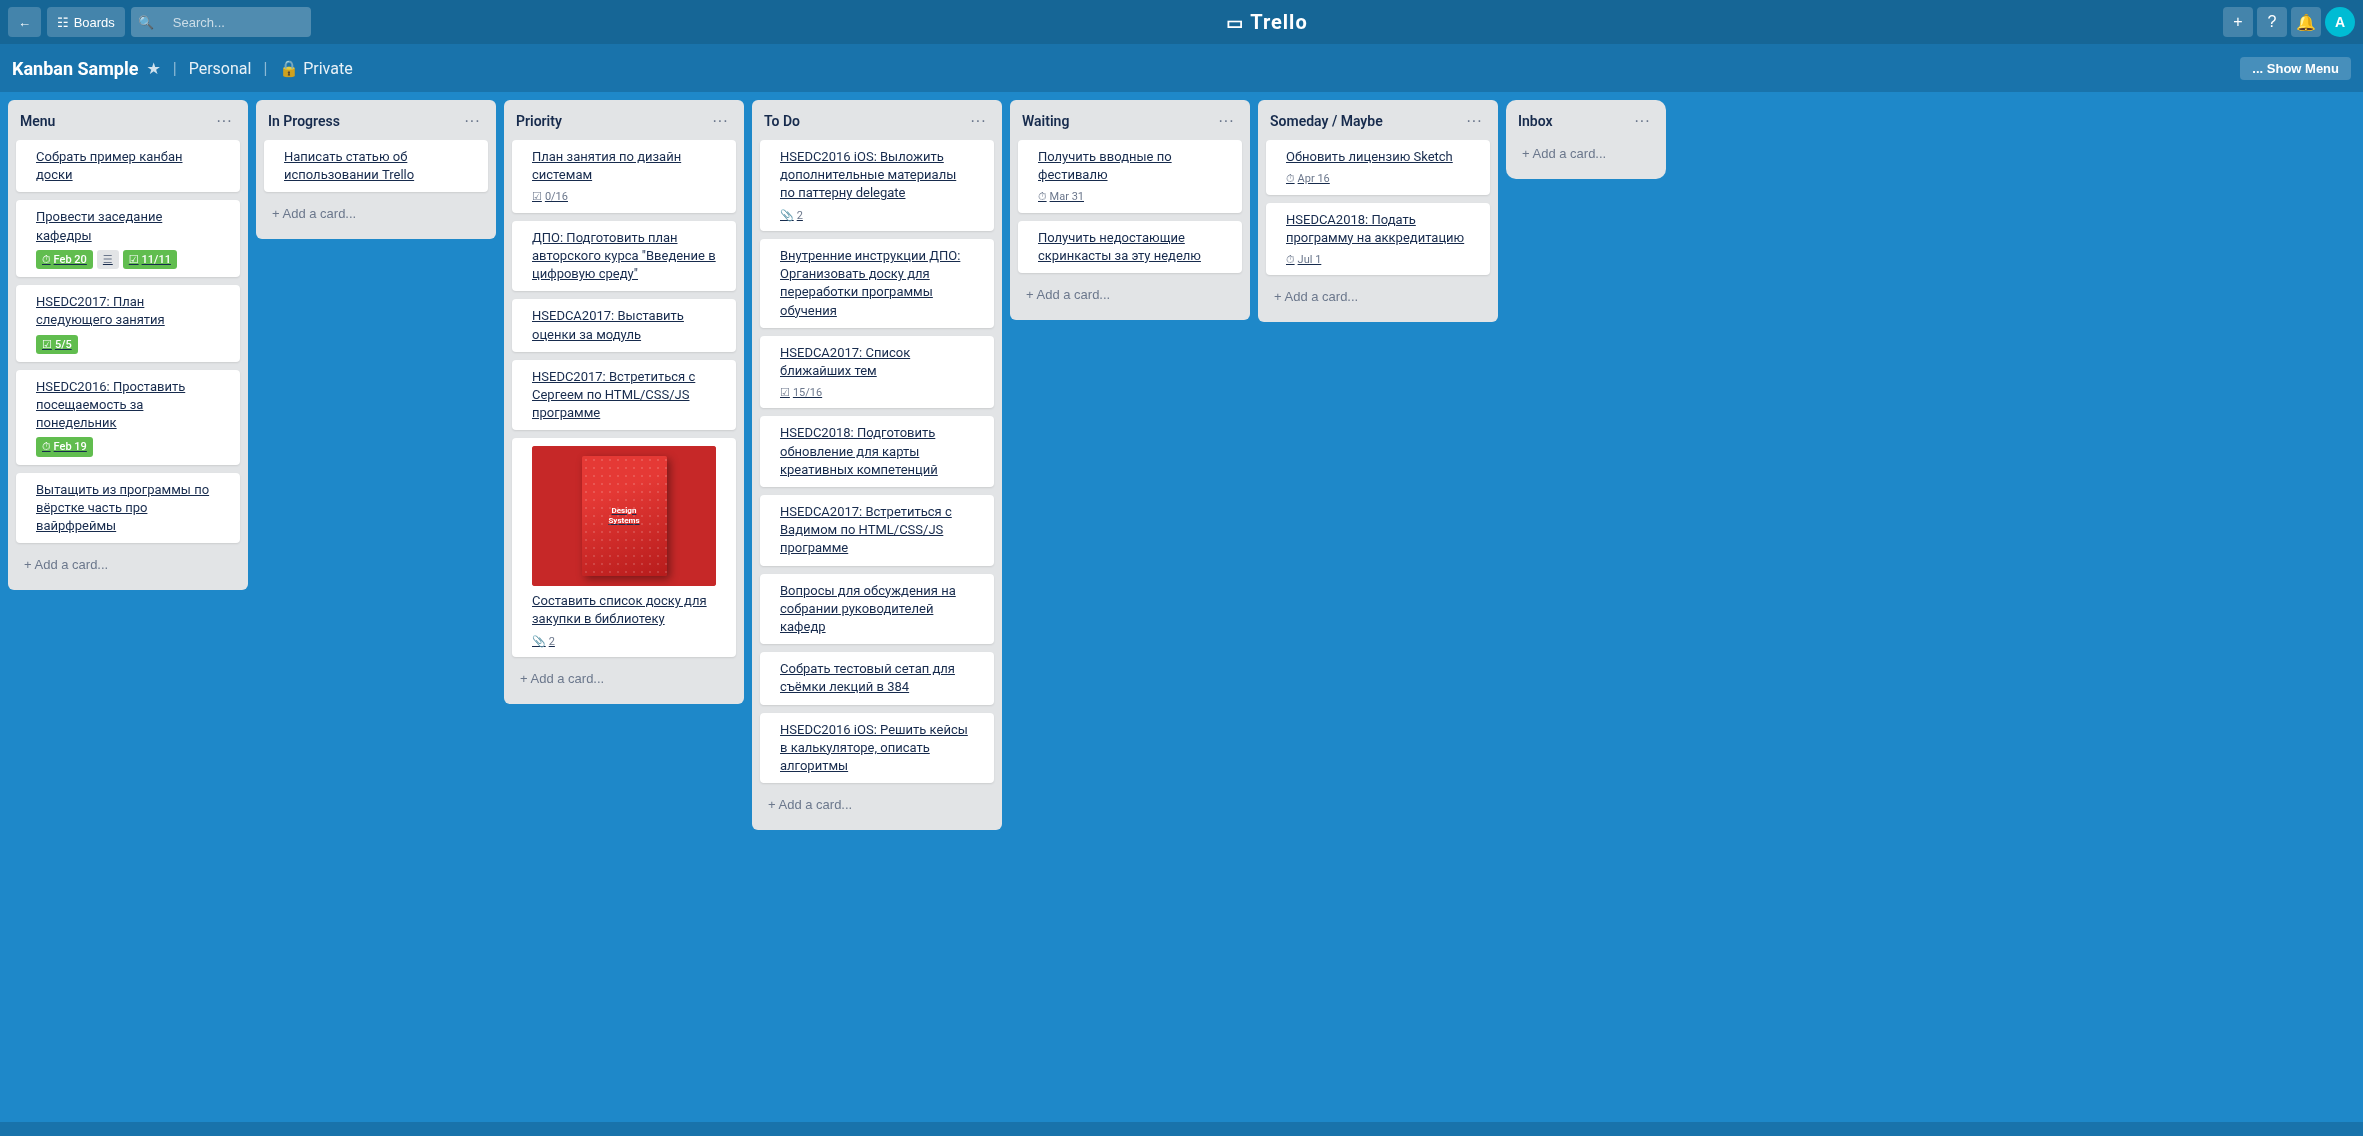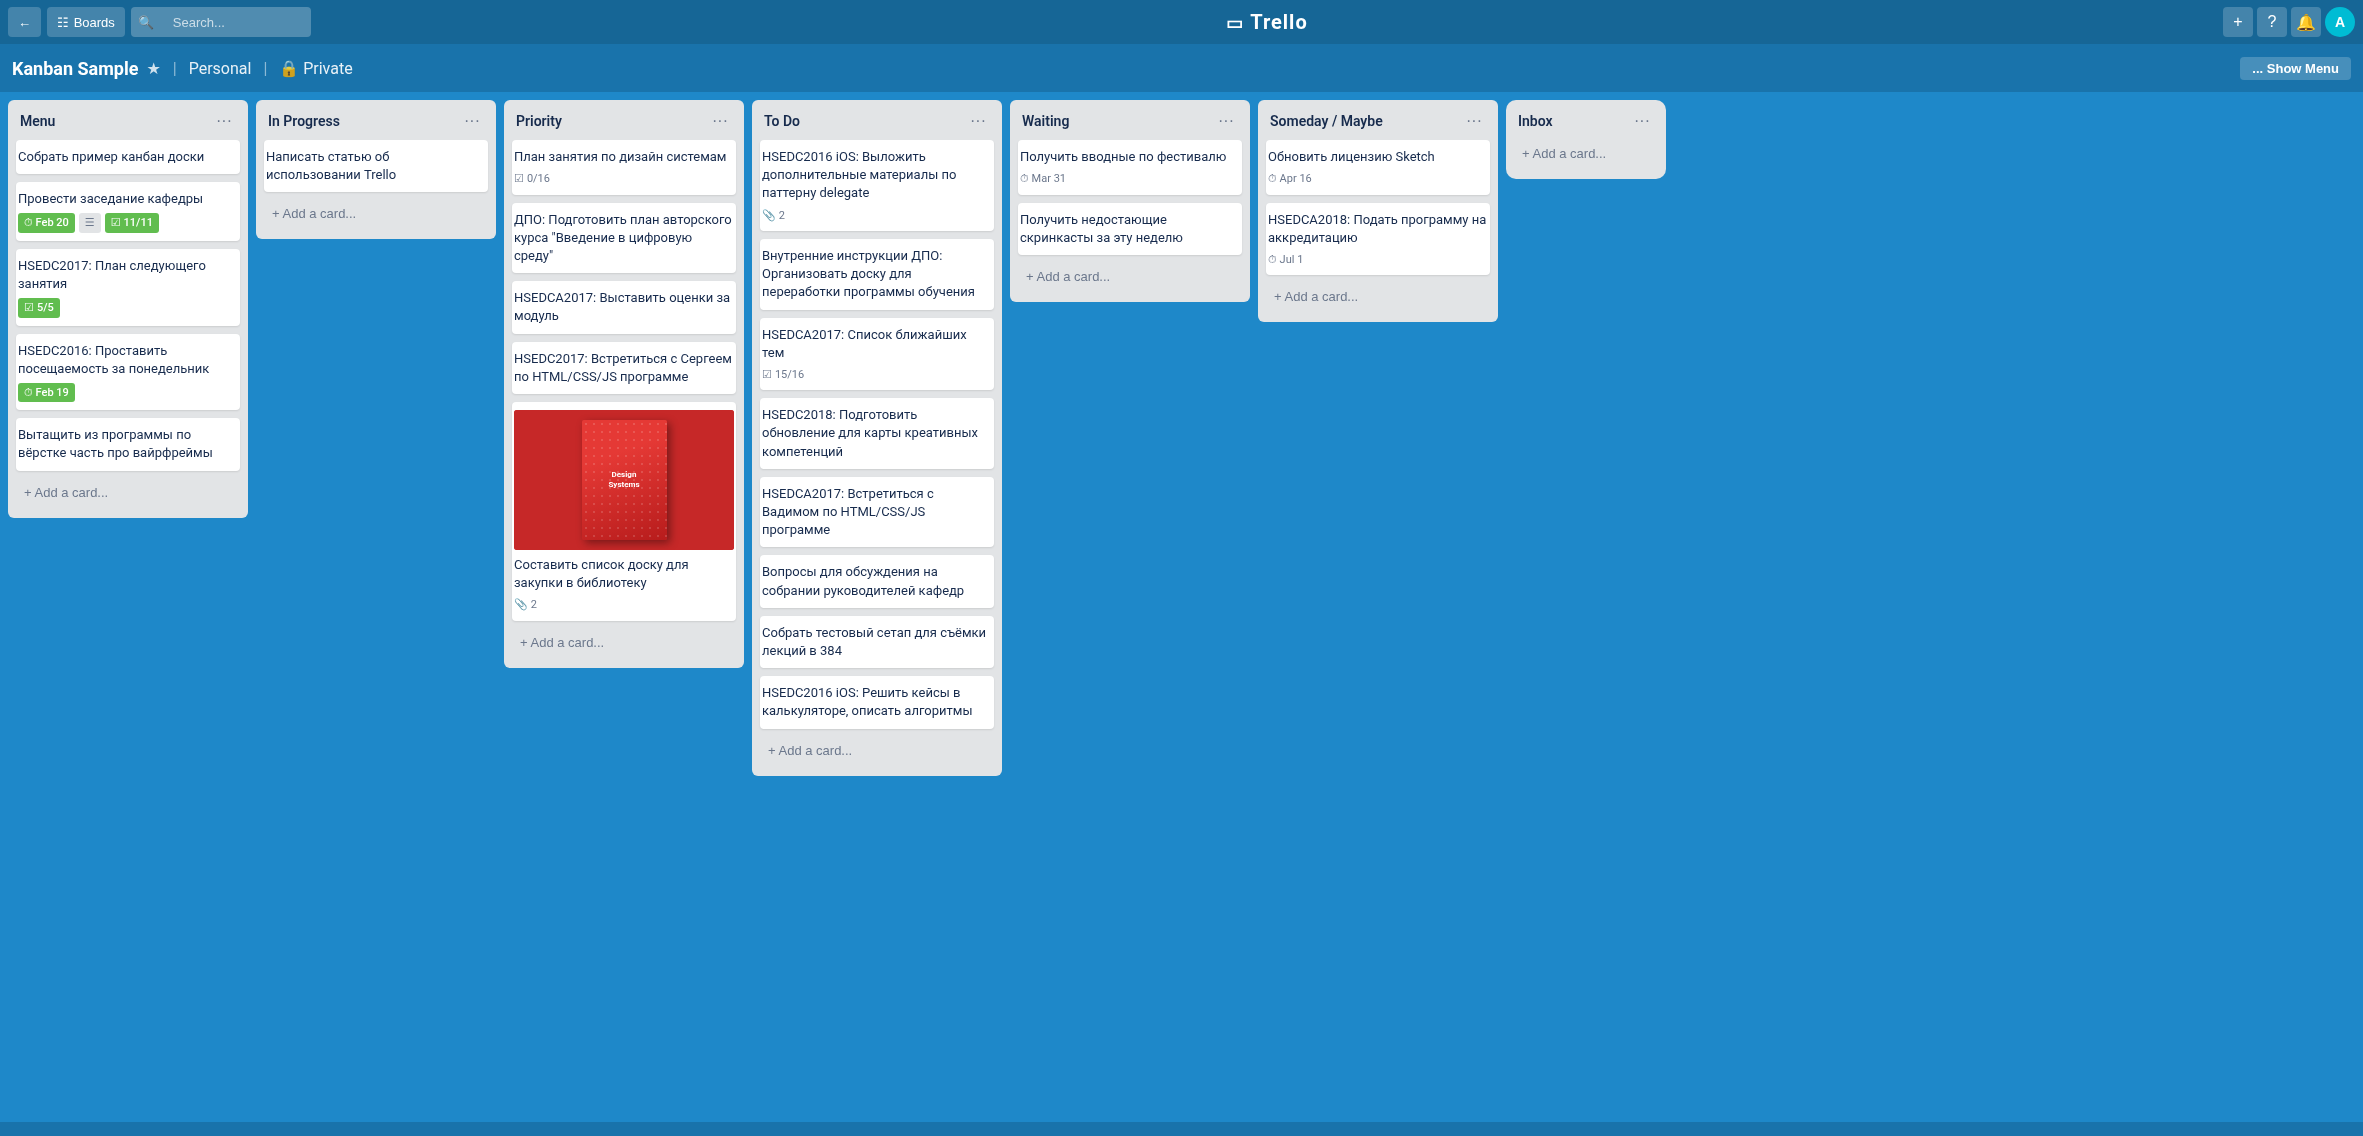--- a/index.html
+++ b/index.html
@@ -196,27 +196,28 @@
       overflow-y: auto;
       overflow-x: hidden;
       padding: 0 8px 8px;
       flex: 1;
     }
 
     
     .card {
       background: #fff;
       border-radius: 4px;
-      padding: 8px 2px;
+      padding: 8px 20px;
       margin-bottom: 8px;
       box-shadow: 0 1px 2px rgba(0,0,0,0.1);
       cursor: pointer;
       font-size: 13px;
       color: #172b4d;
       line-height: 1.4;
+      text-decoration: underline;
     }
     .card-badges {
       display: flex;
       align-items: center;
       gap: 4px;
       margin-top: 5px;
       flex-wrap: wrap;
     }
     .badge {
       display: flex;

